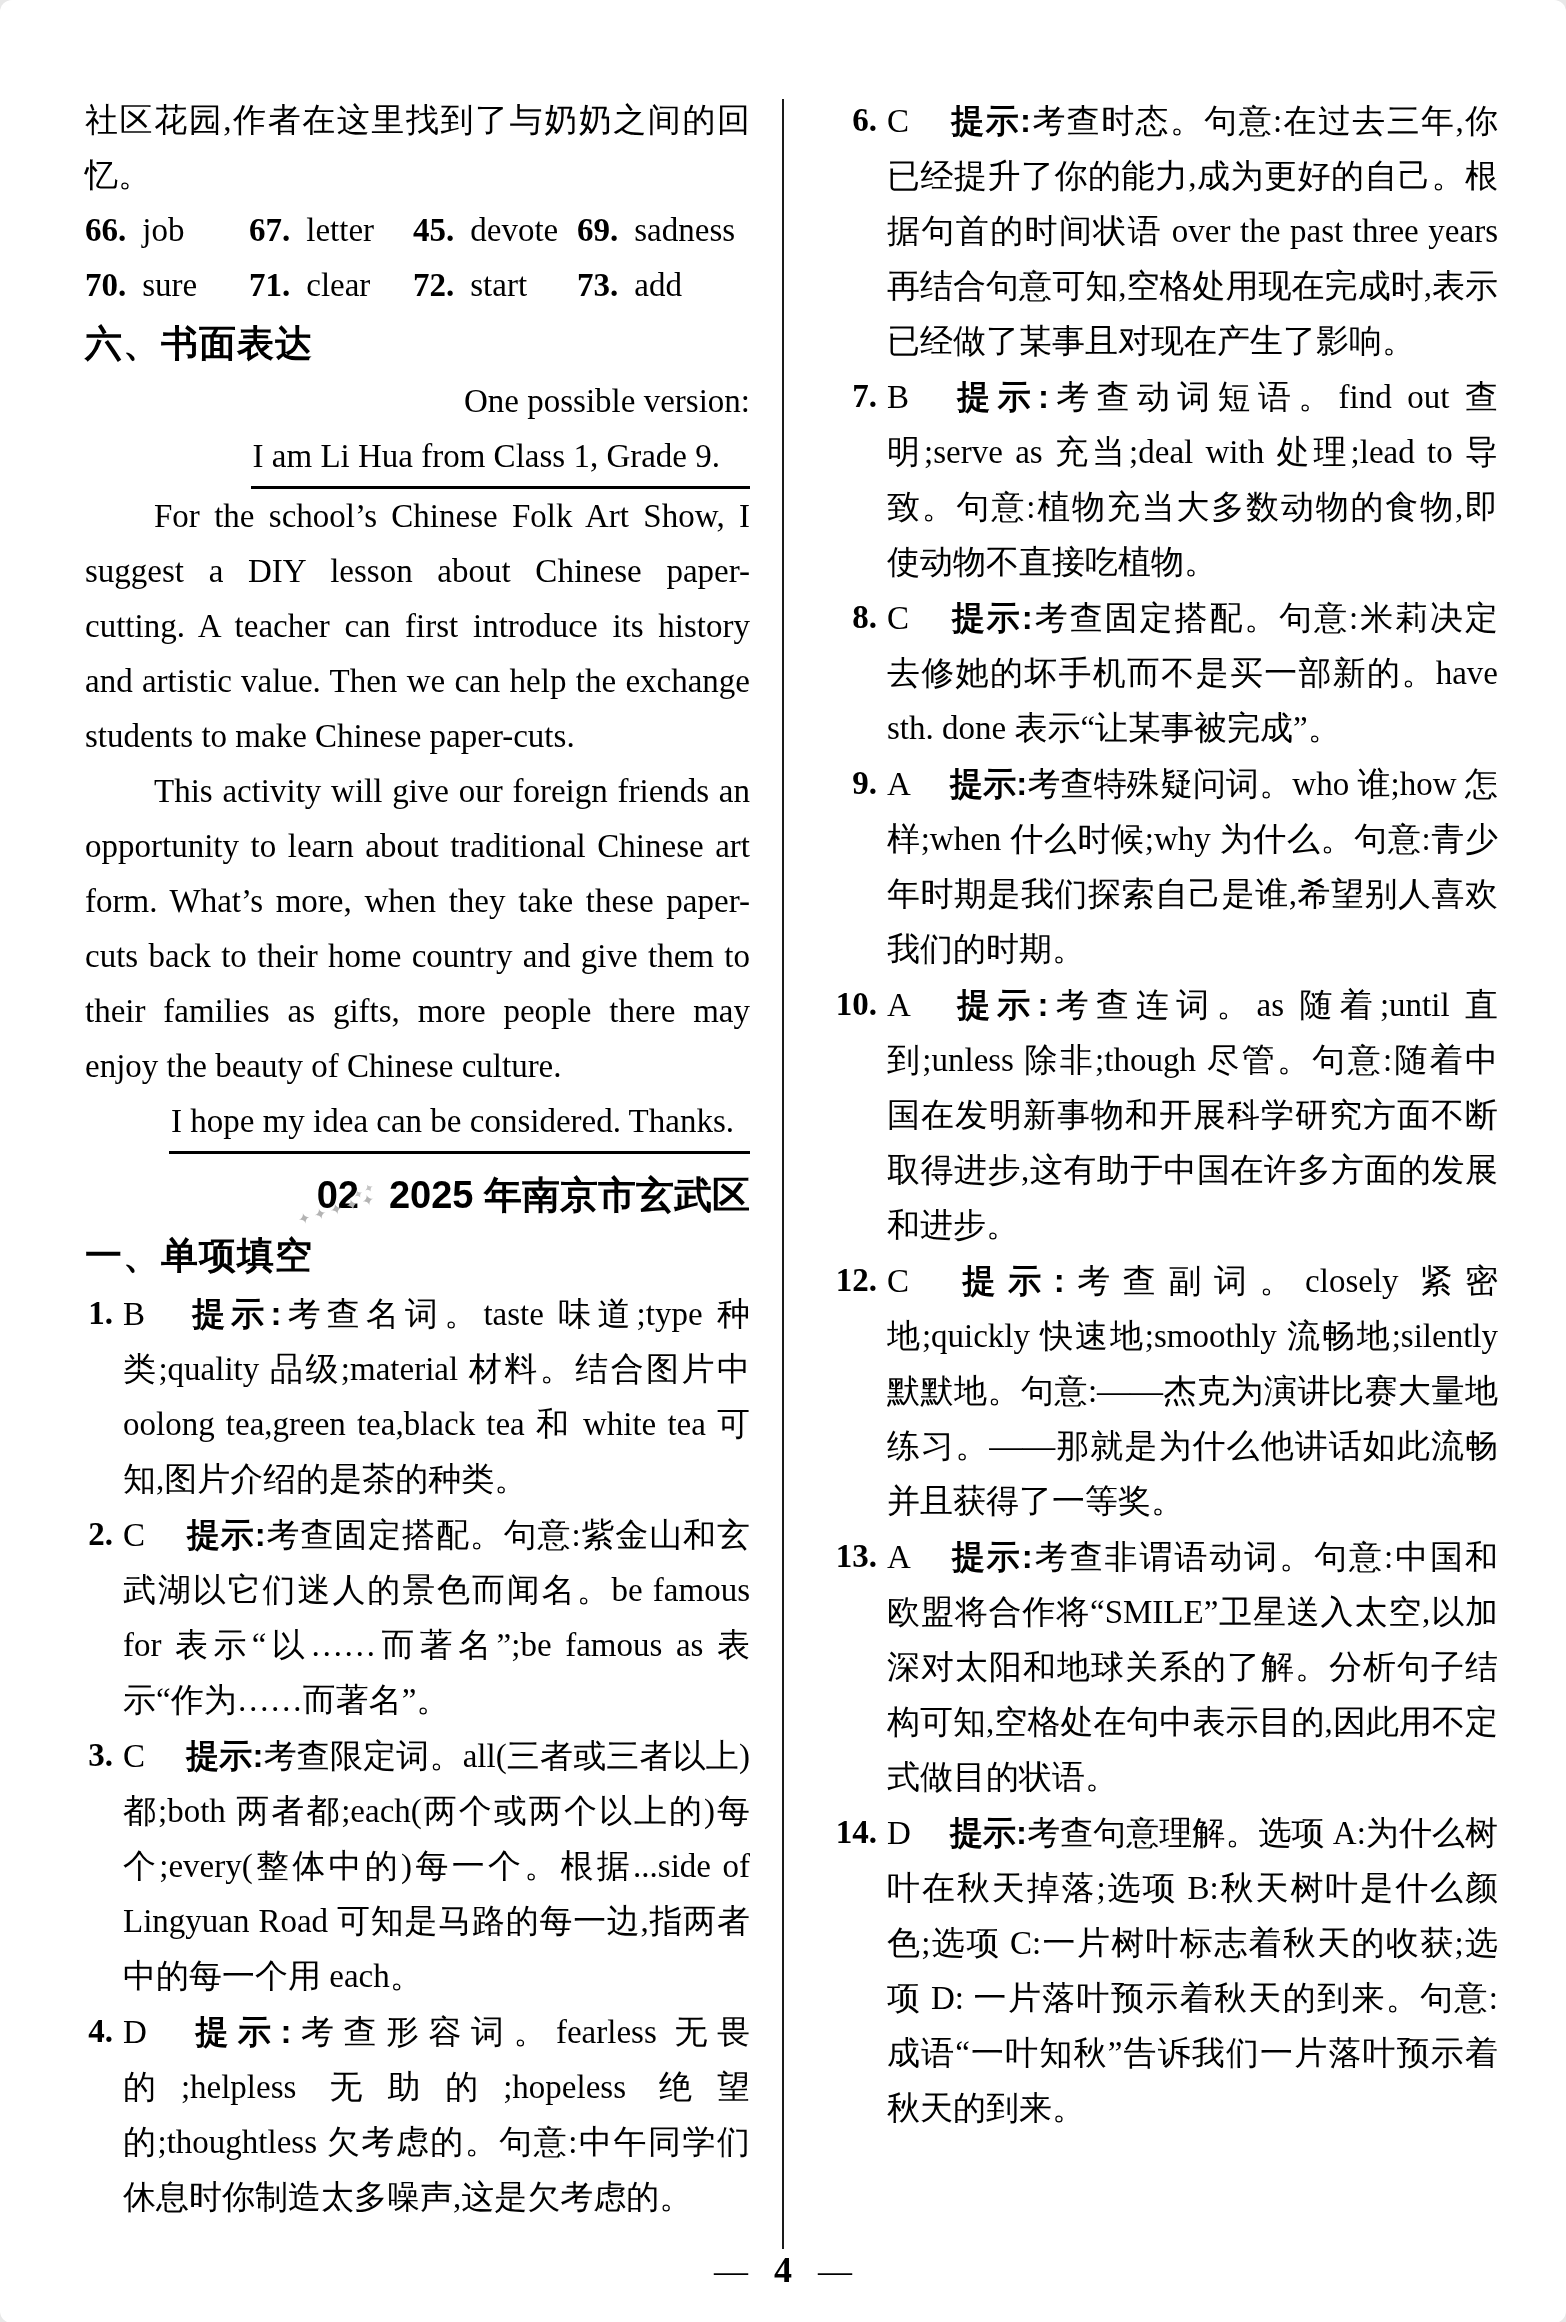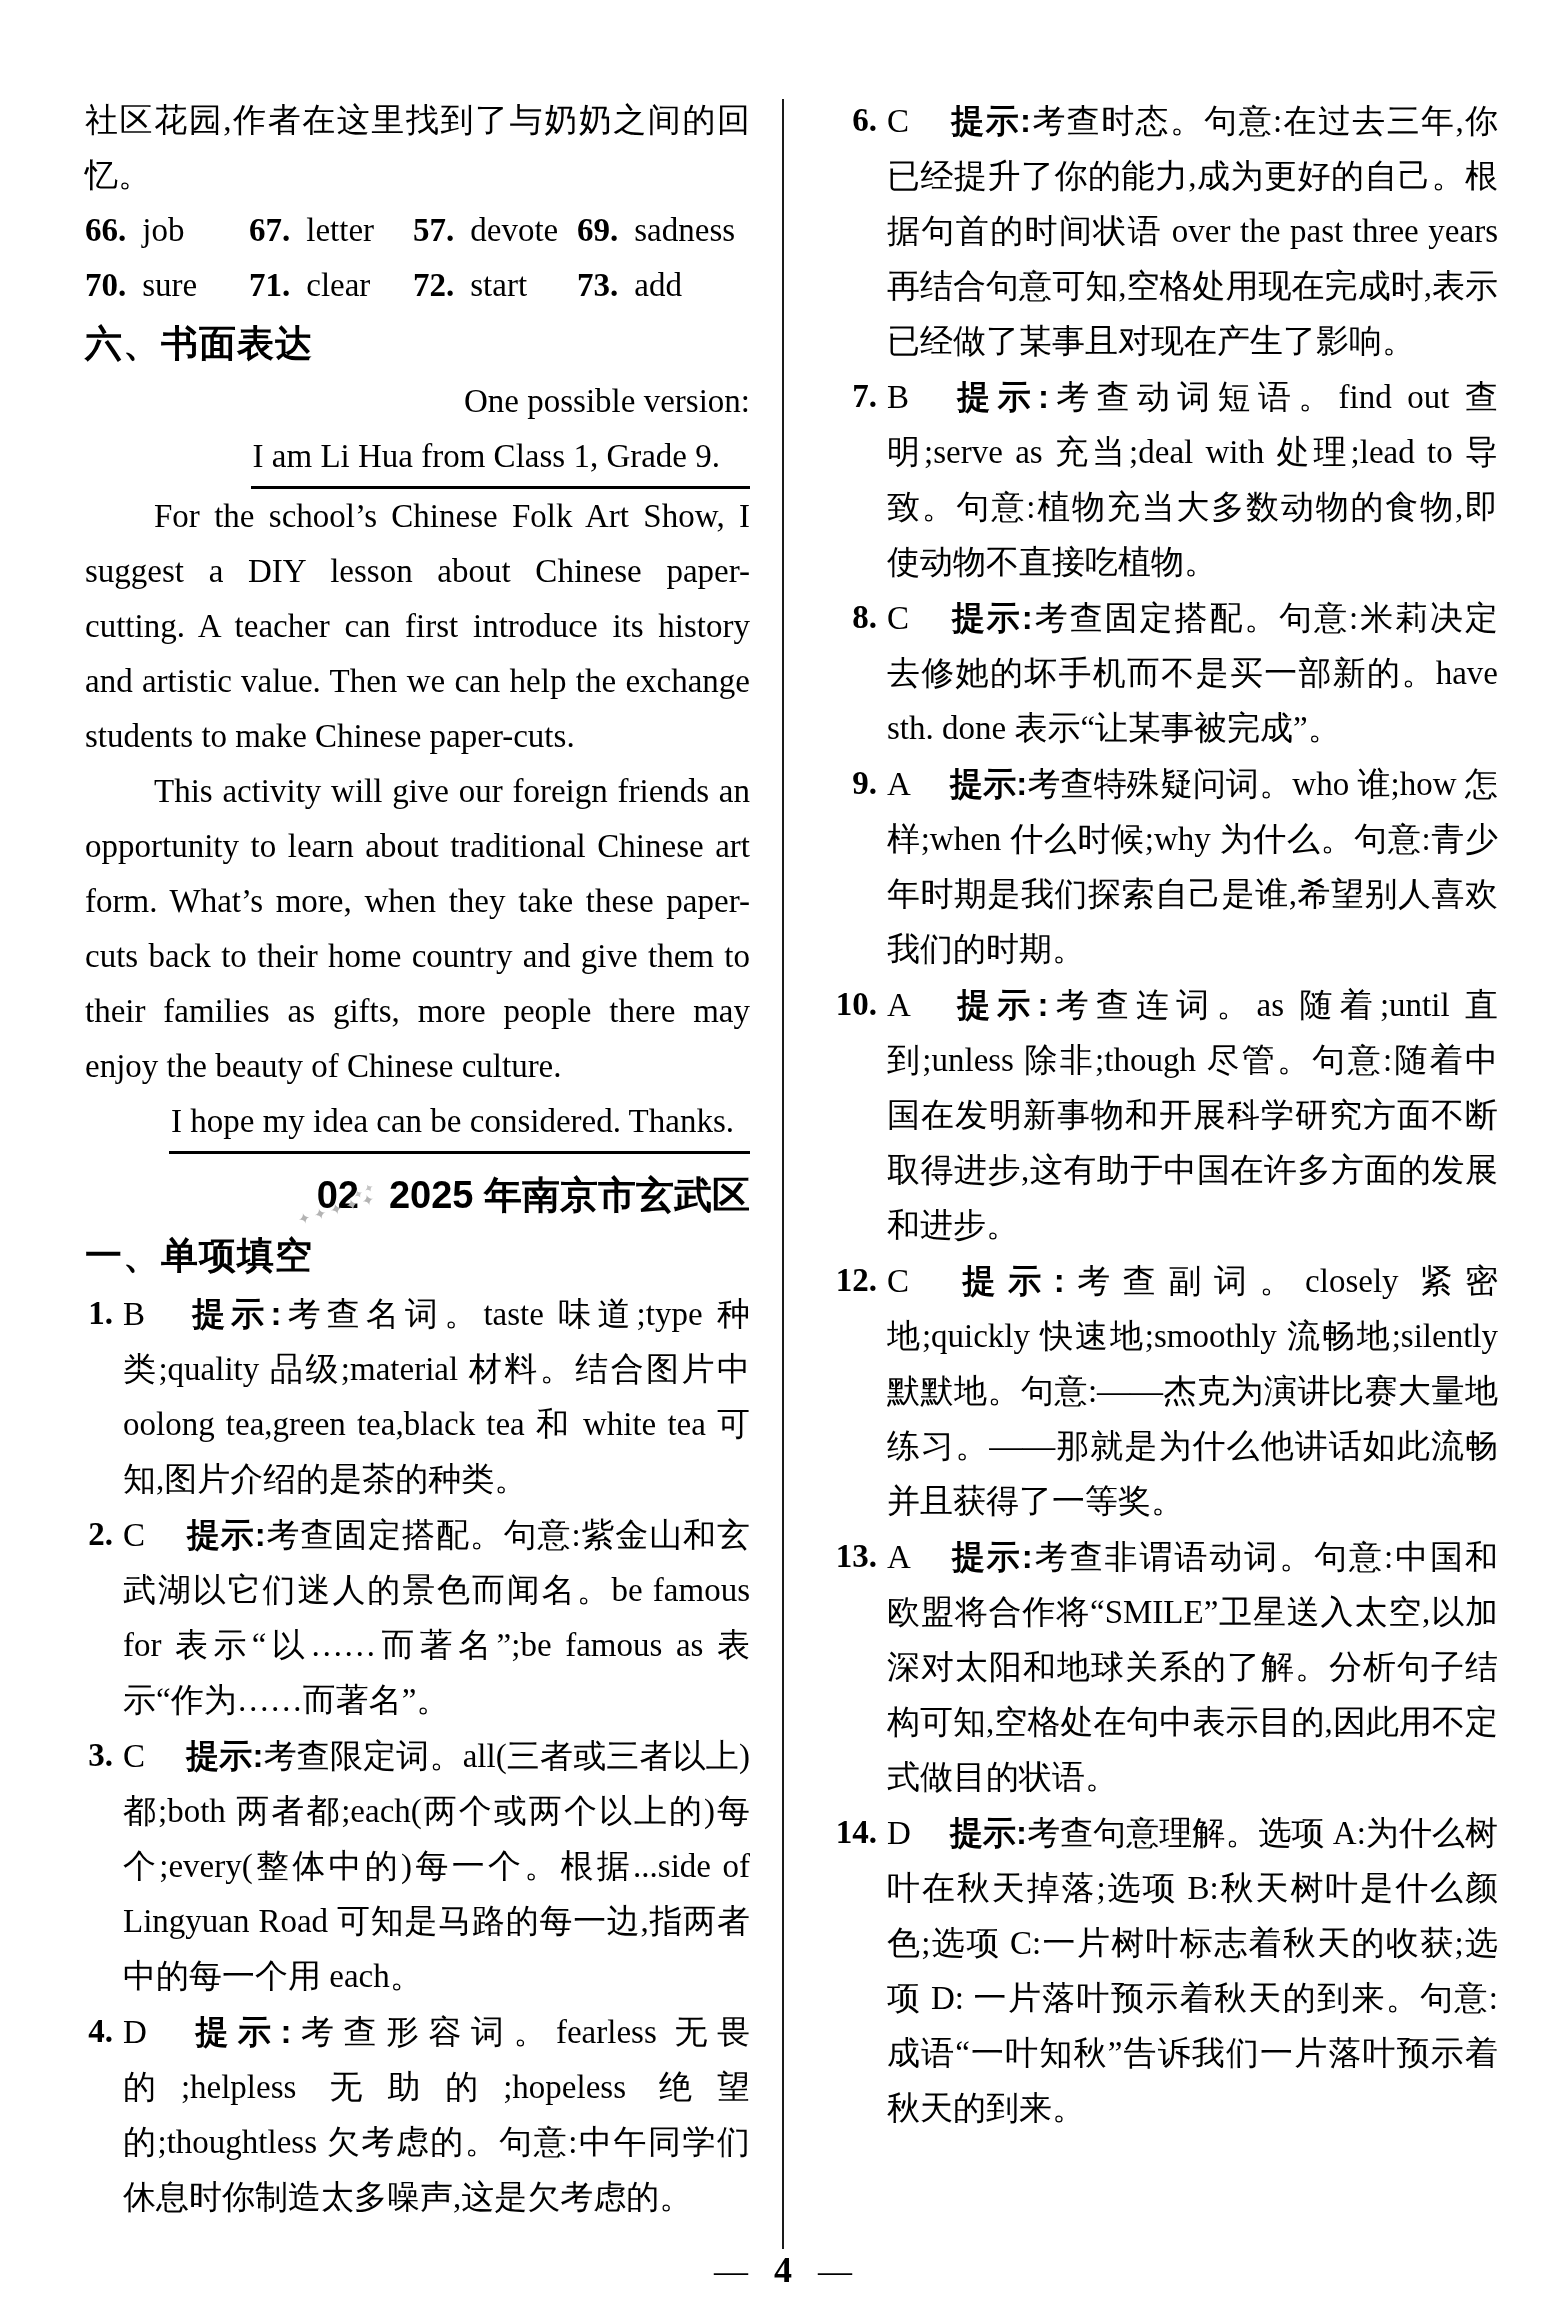--- a/index.html
+++ b/index.html
@@ -6,20 +6,21 @@
   .page {
     position:relative;
     width:1566px; height:2323px;
     margin:0 auto;
     background:#ffffff;
     color:#000;
     font-family:"Liberation Serif","DejaVu Serif",serif;
     font-size:33px;
     line-height:55px;
     overflow:hidden;
+    border-radius:12px;
   }
   .col { position:absolute; top:93px; }
   .col-left  { left:85px;  width:665px; }
   .col-right { left:845px; width:653px; }
   .divider {
     position:absolute; left:782px; top:99px;
     width:2px; height:2150px; background:#1a1a1a;
   }
   .jtext { text-align:justify; }
   p { margin:0;text-align:right; }
@@ -97,21 +98,21 @@
 
   <div class="divider"></div>
 
   <div class="col col-left">
 
     <p class="jtext">社区花园,作者在这里找到了与奶奶之间的回忆。</p>
 
     <div class="fill-row">
       <span class="fill-entry"><span class="fnum">66.</span><span>job</span></span>
       <span class="fill-entry"><span class="fnum">67.</span><span>letter</span></span>
-      <span class="fill-entry"><span class="fnum">57.</span><span>devote</span></span>
+      <span class="fill-entry"><span class="fnum">45.</span><span>devote</span></span>
       <span class="fill-entry grow"><span class="fnum">69.</span><span>sadness</span></span>
     </div>
     <div class="fill-row">
       <span class="fill-entry"><span class="fnum">70.</span><span>sure</span></span>
       <span class="fill-entry"><span class="fnum">71.</span><span>clear</span></span>
       <span class="fill-entry"><span class="fnum">72.</span><span>start</span></span>
       <span class="fill-entry grow"><span class="fnum">73.</span><span>add</span></span>
     </div>
 
     <div class="sec-head">六、书面表达</div>

